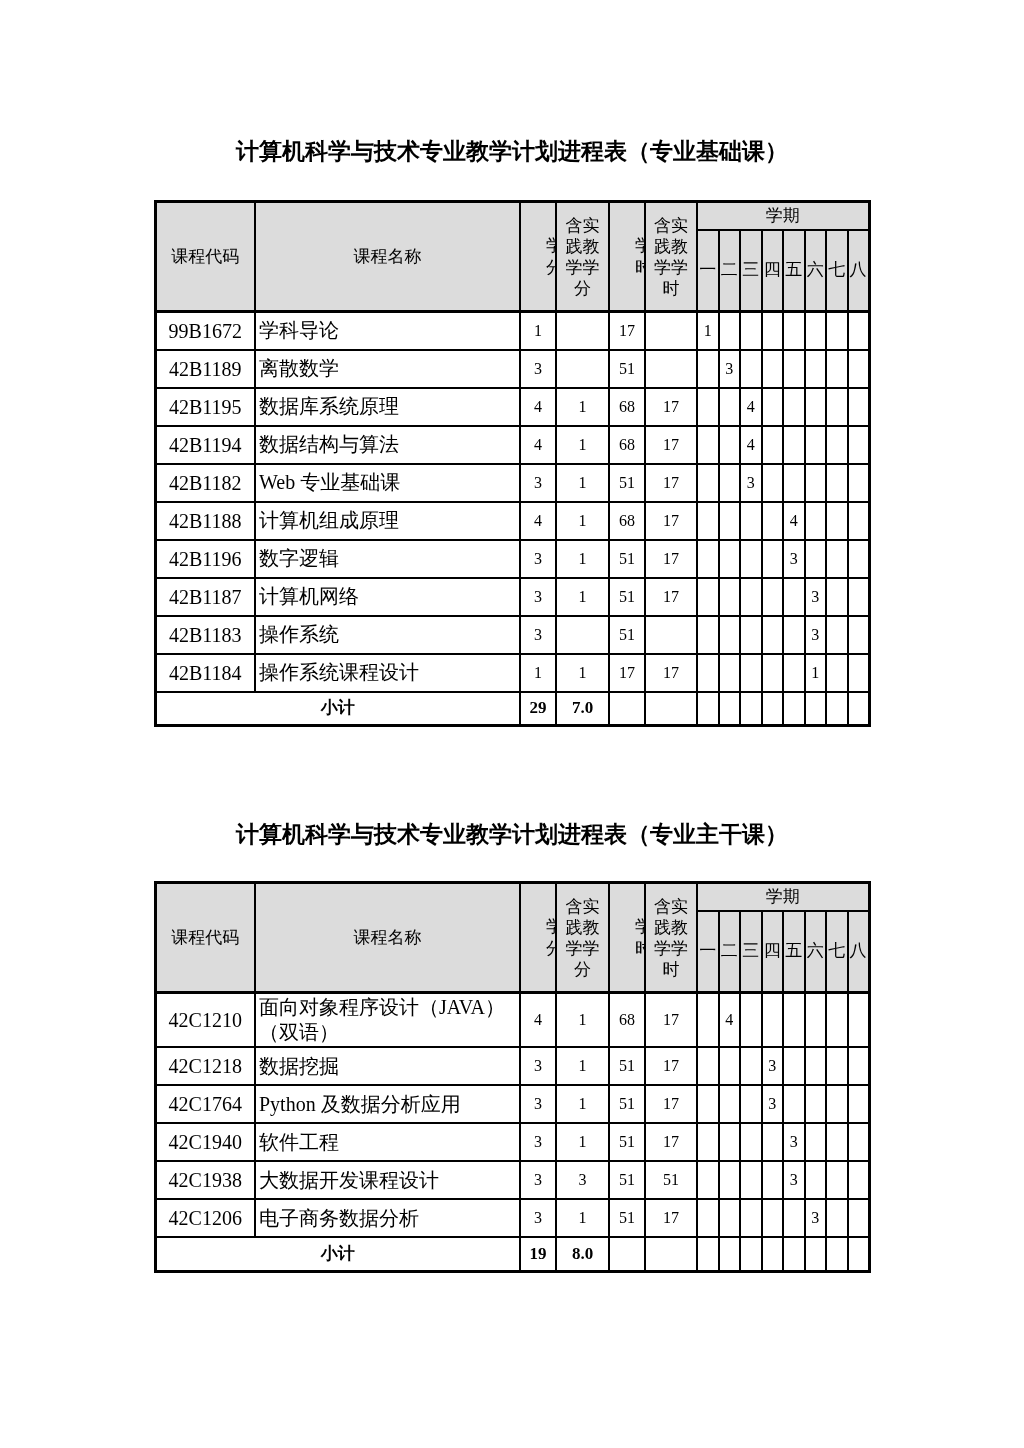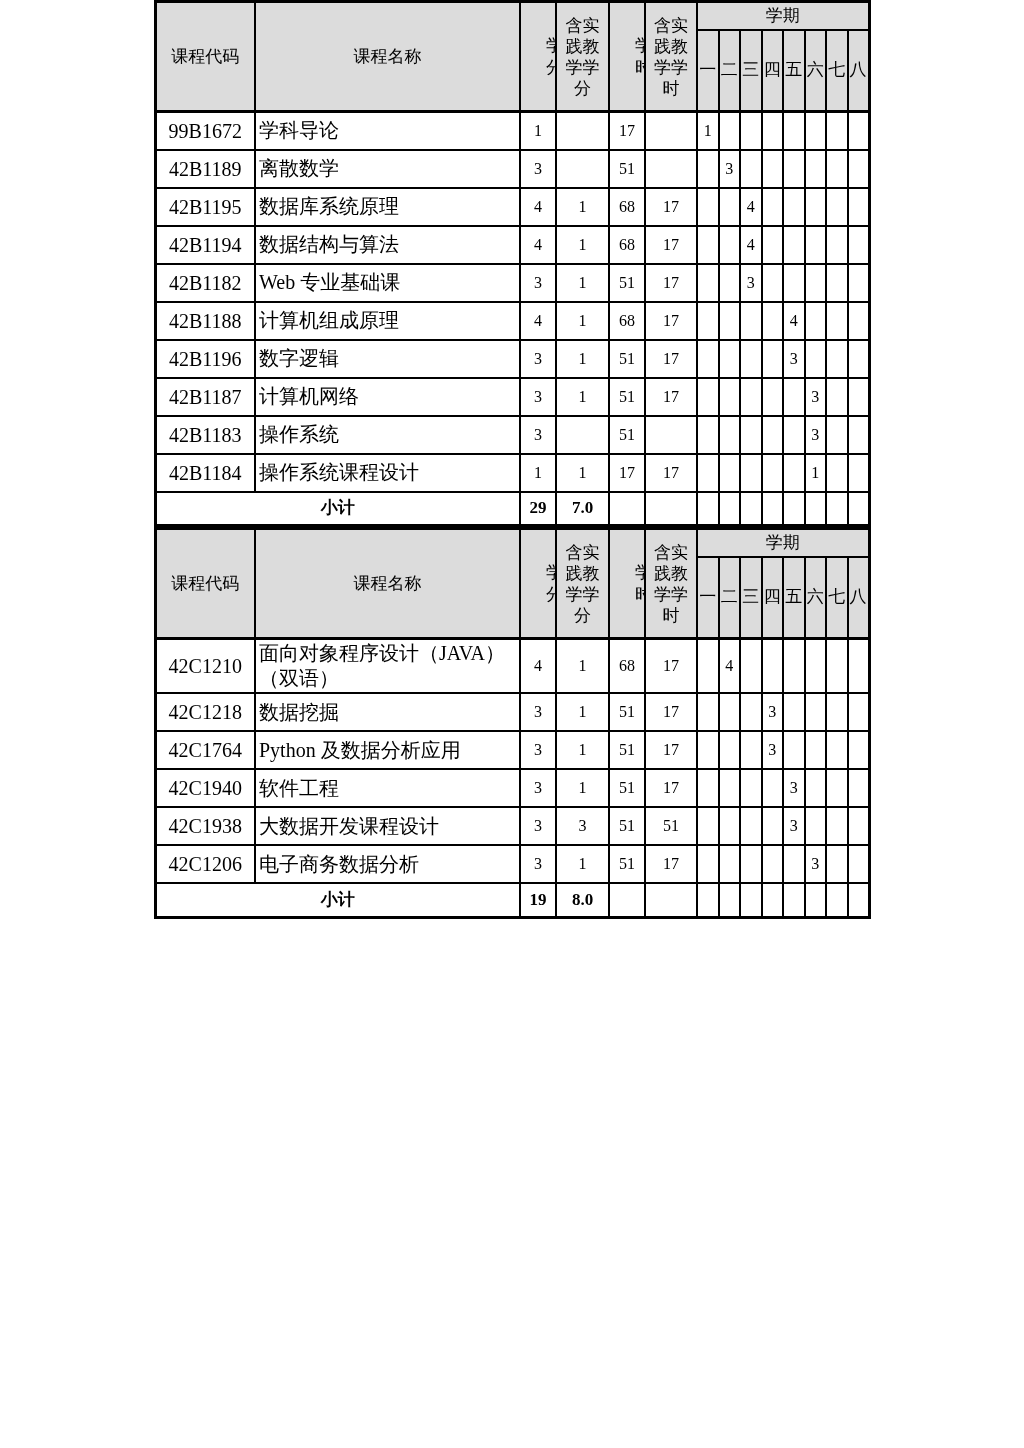--- a/index.html
+++ b/index.html
@@ -63,20 +63,21 @@
   tr.subtotal-row td {
     font-weight: bold;
     font-size: 17px;
   }
 </style>
 </head>
 <body>
 
 <div class="page">
 
+  <h1 class="doc-title title-1">计算机科学与技术专业教学计划进程表（专业基础课）</h1>
 
   <div>
       <table class="plan-table">
         <colgroup>
           <col style="width: 100px;">
           <col style="width: 265px;">
           <col style="width: 36px;">
           <col style="width: 53px;">
           <col style="width: 36px;">
           <col style="width: 52px;">
@@ -283,20 +284,21 @@
             <td></td>
             <td></td>
             <td></td>
             <td></td>
             <td></td>
           </tr>
         </tbody>
       </table>
     </div>
 
+  <h1 class="doc-title title-2">计算机科学与技术专业教学计划进程表（专业主干课）</h1>
 
   <div>
       <table class="plan-table">
         <colgroup>
           <col style="width: 100px;">
           <col style="width: 265px;">
           <col style="width: 36px;">
           <col style="width: 53px;">
           <col style="width: 36px;">
           <col style="width: 52px;">

